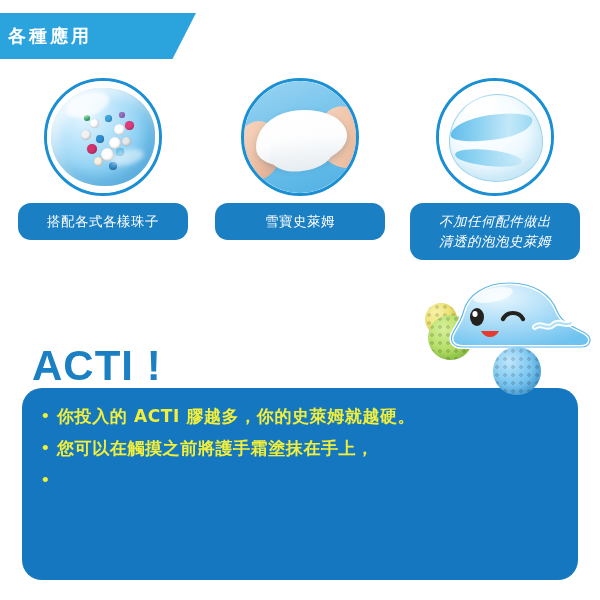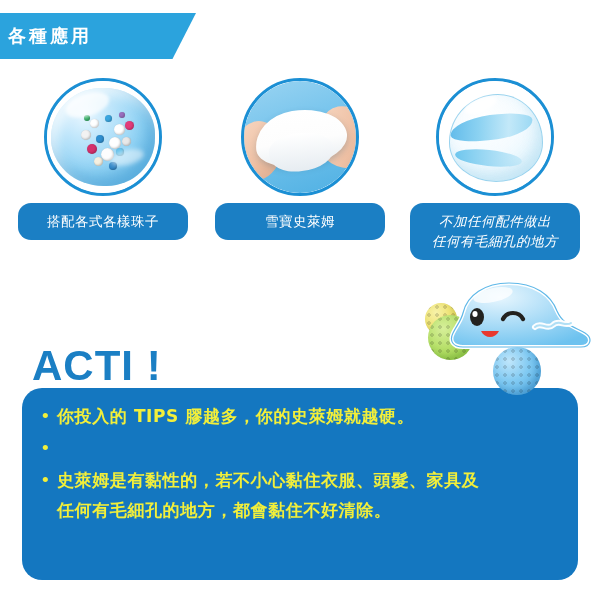--- a/index.html
+++ b/index.html
@@ -366,21 +366,21 @@
         <div class="circle-inner">
           <div class="c3-bg"></div>
           <div class="c3-bubble"></div>
           <div class="c3-swirl"></div>
           <div class="c3-swirl2"></div>
           <div class="c3-shine"></div>
         </div>
       </div>
       <div class="caption">
         <span class="line">不加任何配件做出</span>
-        <span class="line">任何有毛細孔的地方</span>
+        <span class="line">清透的泡泡史萊姆</span>
       </div>
     </div>
 
   </div>
 
   <div class="tips-heading">ACTI !</div>
 
   <div class="mascot-area">
     <div class="ball ball-yellow"></div>
     <div class="ball ball-green"></div>
@@ -403,33 +403,30 @@
       <path d="M88 46 C94 40 100 50 106 44 C112 38 118 46 124 42" fill="none" stroke="#ffffff" stroke-width="6" stroke-linecap="round" stroke-linejoin="round" opacity=".95"></path>
       <path d="M88 46 C94 40 100 50 106 44 C112 38 118 46 124 42" fill="none" stroke="#7fccef" stroke-width="2" stroke-linecap="round" stroke-linejoin="round" opacity=".6"></path>
     </svg>
   </div>
 
   <div class="tips-panel">
 
     <div class="tip-item">
       <span class="tip-bullet">•</span>
       <span class="tip-text">
-        <span class="ln">你投入的 TIPS 膠越多，你的史萊姆就越硬。</span>
+        <span class="ln">你投入的 ACTI 膠越多，你的史萊姆就越硬。</span>
       </span>
     </div>
 
     <div class="tip-item">
       <span class="tip-bullet">•</span>
       <span class="tip-text">
+        <span class="ln">您可以在觸摸之前將護手霜塗抹在手上，</span>
       </span>
     </div>
 
     <div class="tip-item">
       <span class="tip-bullet">•</span>
-      <span class="tip-text">
-        <span class="ln">史萊姆是有黏性的，若不小心黏住衣服、頭髮、家具及</span>
-        <span class="ln">任何有毛細孔的地方，都會黏住不好清除。</span>
-      </span>
     </div>
 
   </div>
 
 </div>
 
 </body></html>

